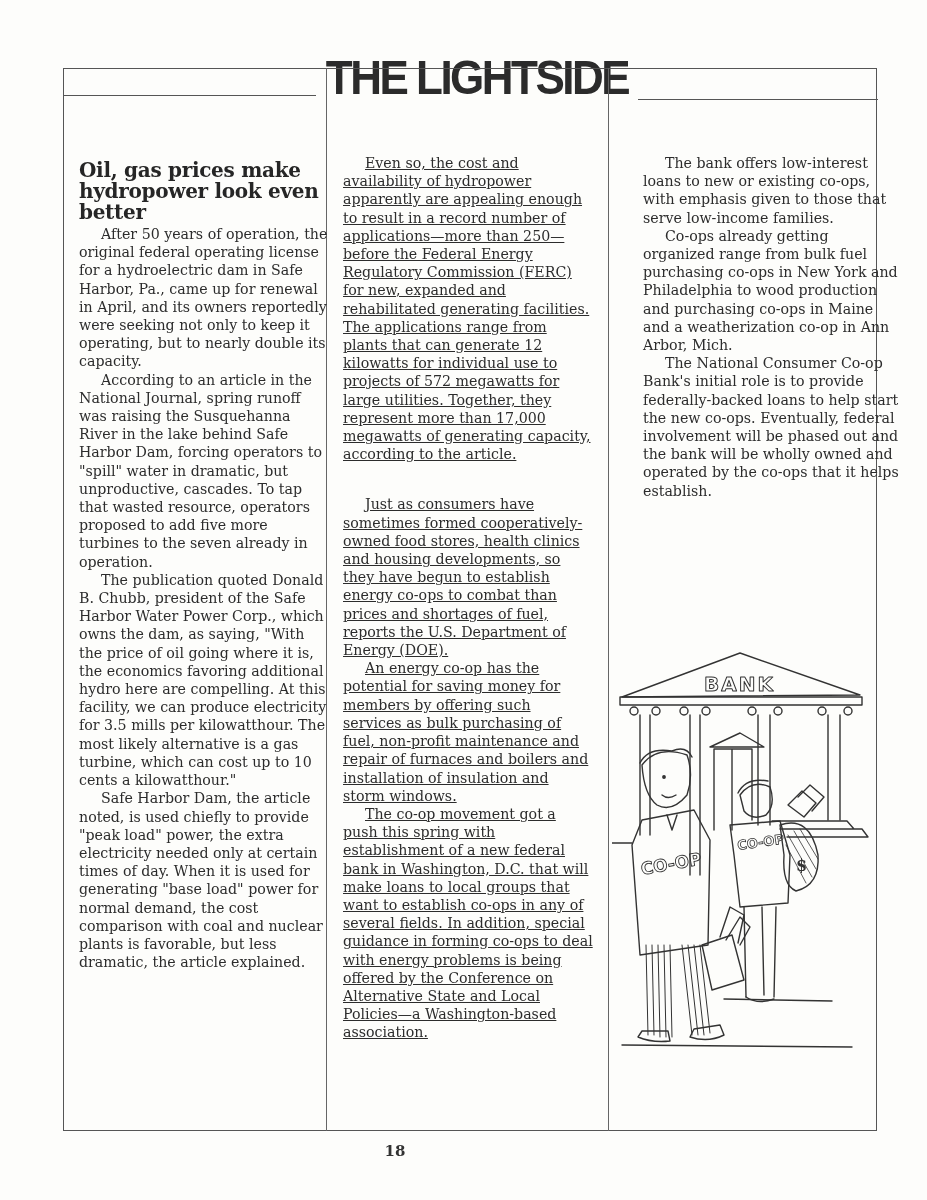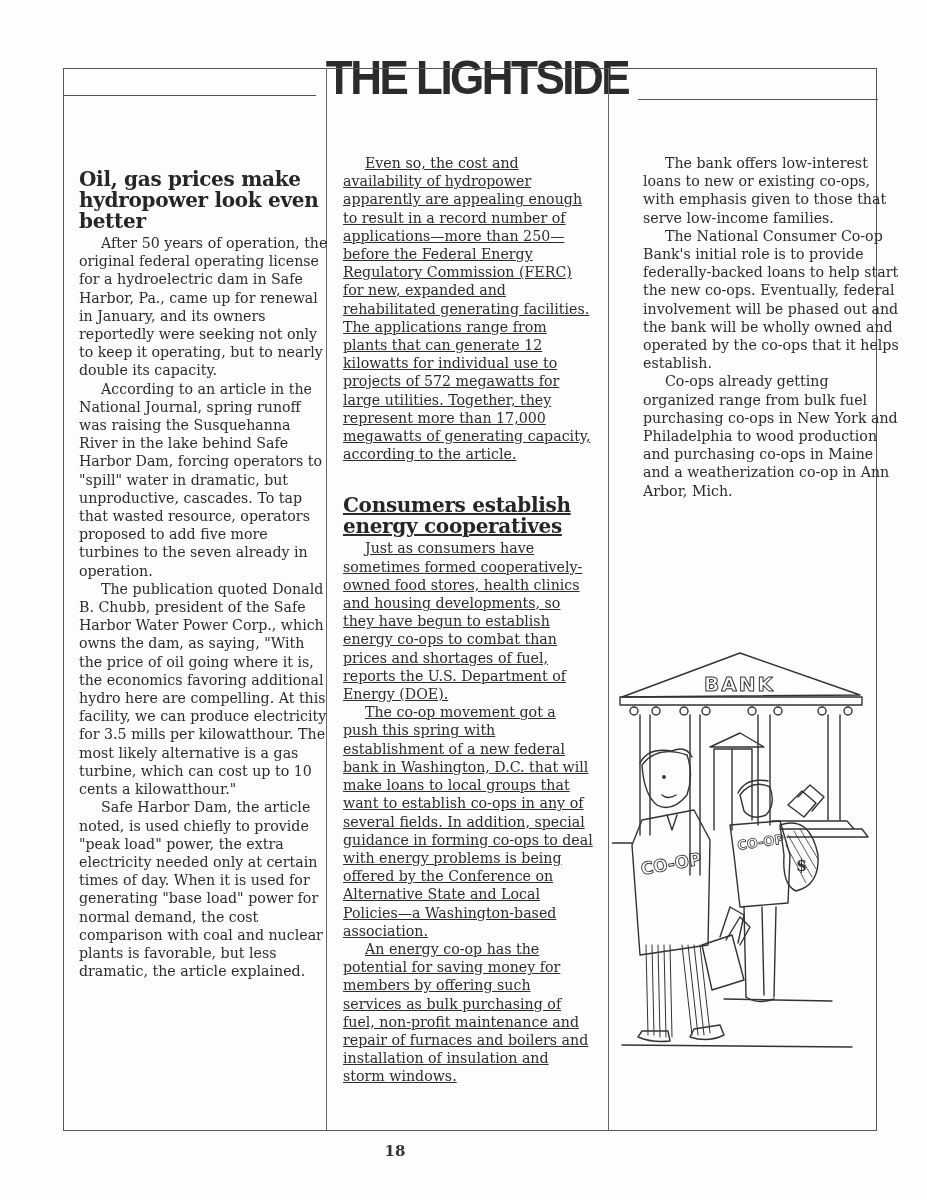--- a/index.html
+++ b/index.html
@@ -32,21 +32,21 @@
   }
   .col {
     position: absolute; top: 150px; font-size: 14.2px; line-height: 18.2px;
     color: #2c2c2c;
   }
   .col p { margin: 0; text-indent: 22px; }
   .col h2 {
     margin: 0 0 2px 0; font-family: "DejaVu Serif", serif; font-weight: 700;
     font-size: 20px; line-height: 21px; color: #262626; letter-spacing: -0.3px;
   }
-  .col1 { left: 79px; width: 250px; top: 160px; margin-top: 9px; }
+  .col1 { left: 79px; width: 250px; top: 160px; }
   .col2 { left: 343px; width: 250px; top: 154px; text-decoration: underline; }
   .col3 { left: 643px; width: 258px; top: 154px; }
   .gap { height: 32px; }
   .illustration {
     position: absolute; left: 612px; top: 645px; width: 262px; height: 420px; font-weight: bold;
   }
   .pagenum {
     position: absolute; left: 0; width: 790px; top: 1142px; text-align: center;
     font-family: "DejaVu Serif", serif; font-weight: 700; font-size: 15px; color: #333;
   }
@@ -59,39 +59,38 @@
   <div class="title">THE LIGHTSIDE</div>
   <div class="rule-right"></div>
 </div>
 
 <div class="frame"></div>
 <div class="divider" style="left:326px"></div>
 <div class="divider" style="left:608px"></div>
 
 <div class="col col1">
   <h2>Oil, gas prices make hydropower look even better</h2>
-  <p>After 50 years of operation, the original federal operating license for a hydroelectric dam in Safe Harbor, Pa., came up for renewal in January, and its owners reportedly were seeking not only to keep it operating, but to nearly double its capacity.</p>
+  <p>After 50 years of operation, the original federal operating license for a hydroelectric dam in Safe Harbor, Pa., came up for renewal in April, and its owners reportedly were seeking not only to keep it operating, but to nearly double its capacity.</p>
   <p>According to an article in the National Journal, spring runoff was raising the Susquehanna River in the lake behind Safe Harbor Dam, forcing operators to "spill" water in dramatic, but unproductive, cascades. To tap that wasted resource, operators proposed to add five more turbines to the seven already in operation.</p>
   <p>The publication quoted Donald B. Chubb, president of the Safe Harbor Water Power Corp., which owns the dam, as saying, "With the price of oil going where it is, the economics favoring additional hydro here are compelling. At this facility, we can produce electricity for 3.5 mills per kilowatthour. The most likely alternative is a gas turbine, which can cost up to 10 cents a kilowatthour."</p>
   <p>Safe Harbor Dam, the article noted, is used chiefly to provide "peak load" power, the extra electricity needed only at certain times of day. When it is used for generating "base load" power for normal demand, the cost comparison with coal and nuclear plants is favorable, but less dramatic, the article explained.</p>
 </div>
 
 <div class="col col2">
   <p>Even so, the cost and availability of hydropower apparently are appealing enough to result in a record number of applications—more than 250—before the Federal Energy Regulatory Commission (FERC) for new, expanded and rehabilitated generating facilities. The applications range from plants that can generate 12 kilowatts for individual use to projects of 572 megawatts for large utilities. Together, they represent more than 17,000 megawatts of generating capacity, according to the article.</p>
   <div class="gap"></div>
-  <h2>Consumers establish energy cooperatives</h2>
   <p>Just as consumers have sometimes formed cooperatively-owned food stores, health clinics and housing developments, so they have begun to establish energy co-ops to combat than prices and shortages of fuel, reports the U.S. Department of Energy (DOE).</p>
+  <p>An energy co-op has the potential for saving money for members by offering such services as bulk purchasing of fuel, non-profit maintenance and repair of furnaces and boilers and installation of insulation and storm windows.</p>
   <p>The co-op movement got a push this spring with establishment of a new federal bank in Washington, D.C. that will make loans to local groups that want to establish co-ops in any of several fields. In addition, special guidance in forming co-ops to deal with energy problems is being offered by the Conference on Alternative State and Local Policies—a Washington-based association.</p>
-  <p>An energy co-op has the potential for saving money for members by offering such services as bulk purchasing of fuel, non-profit maintenance and repair of furnaces and boilers and installation of insulation and storm windows.</p>
 </div>
 
 <div class="col col3">
   <p>The bank offers low-interest loans to new or existing co-ops, with emphasis given to those that serve low-income families.</p>
+  <p>Co-ops already getting organized range from bulk fuel purchasing co-ops in New York and Philadelphia to wood production and purchasing co-ops in Maine and a weatherization co-op in Ann Arbor, Mich.</p>
   <p>The National Consumer Co-op Bank's initial role is to provide federally-backed loans to help start the new co-ops. Eventually, federal involvement will be phased out and the bank will be wholly owned and operated by the co-ops that it helps establish.</p>
-  <p>Co-ops already getting organized range from bulk fuel purchasing co-ops in New York and Philadelphia to wood production and purchasing co-ops in Maine and a weatherization co-op in Ann Arbor, Mich.</p>
 </div>
 
 <div class="illustration">
   <svg width="262" height="420" viewBox="0 0 262 420" fill="none" stroke="#333" stroke-width="1.4" stroke-linecap="round" stroke-linejoin="round">
 
     <path d="M10 52 L128 8 L248 50 Z"></path>
     <path d="M8 52 L250 52 L250 60 L8 60 Z"></path>
     <text x="92" y="46" font-family="DejaVu Sans, sans-serif" font-size="20" fill="none" stroke="#333" stroke-width="1" letter-spacing="2">BANK</text>
 
     <circle cx="22" cy="66" r="4"></circle>

